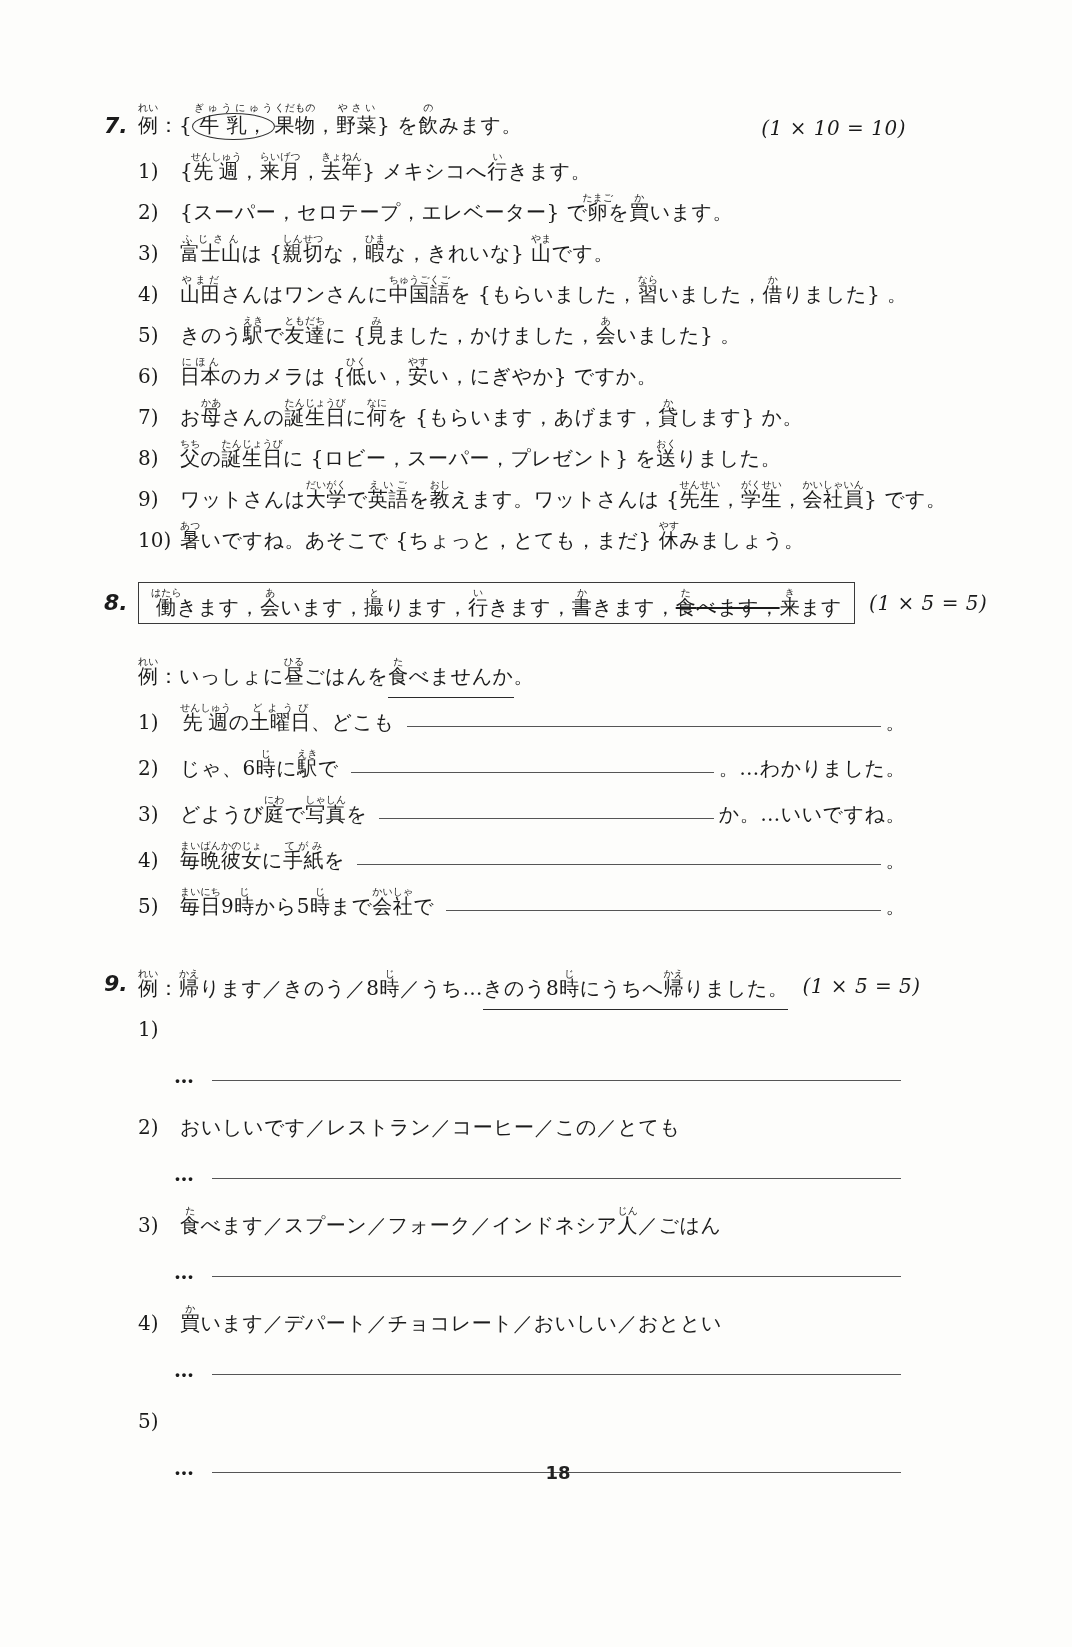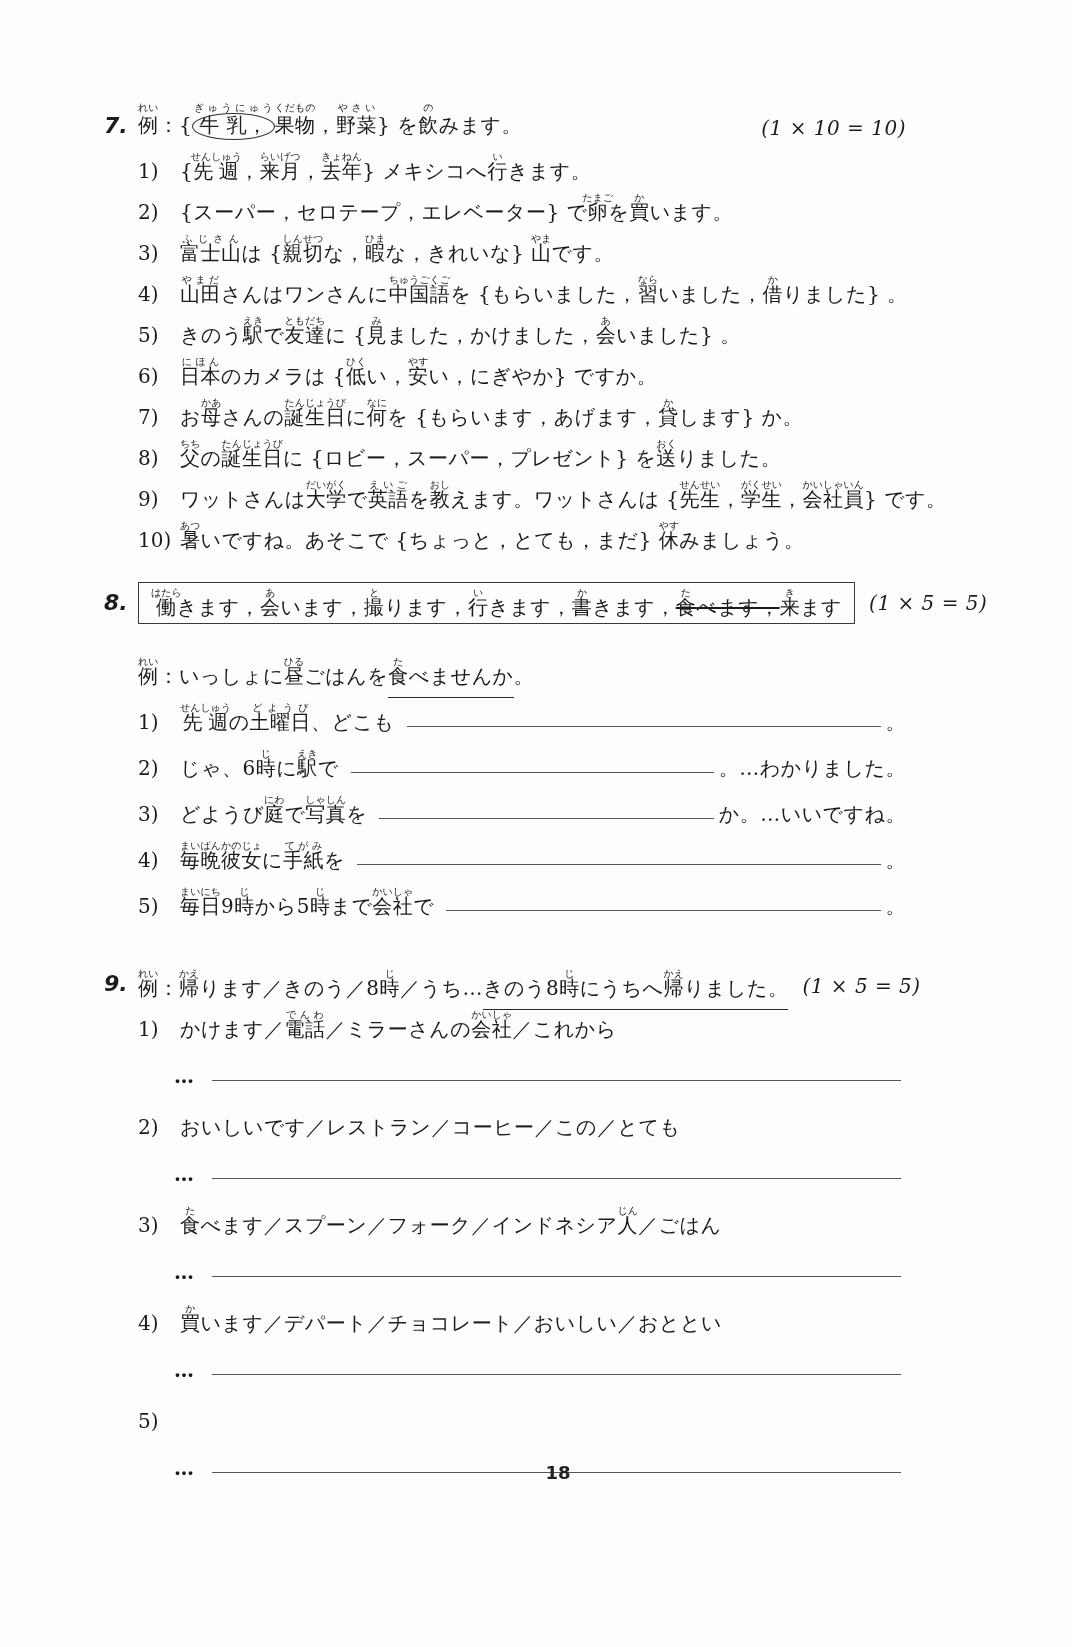--- a/index.html
+++ b/index.html
@@ -184,21 +184,20 @@
     <div class="row ex-row">
       <span class="sec-num">9.</span>
       <span class="txt"><ruby><span class="rb">例</span><rt>れい</rt></ruby><span>：</span><ruby><span class="rb">帰</span><rt>かえ</rt></ruby><span>ります／きのう／8</span><ruby><span class="rb">時</span><rt>じ</rt></ruby><span>／うち…</span><span class="u">きのう8</span><ruby class="u"><span class="rb">時</span><rt>じ</rt></ruby><span class="u">にうちへ</span><ruby class="u"><span class="rb">帰</span><rt>かえ</rt></ruby><span class="u">りました。</span></span>
       <span class="score">(1 × 5 = 5)</span>
     </div>
     <div class="sec-body">
 
         <div class="s9item">
           <div class="row item-row">
             <span class="ilabel">1)</span>
-            <span class="txt"><span>かけます／</span><ruby><span class="rb">電話</span><rt>でんわ</rt></ruby><span>／ミラーさんの</span><ruby><span class="rb">会社</span><rt>かいしゃ</rt></ruby><span>／これから</span></span>
           </div>
           <div class="row ans-row">
             <span class="ellipsis">…</span>
             <span class="blank"></span>
           </div>
         </div>
 
         <div class="s9item">
           <div class="row item-row">
             <span class="ilabel">2)</span>

